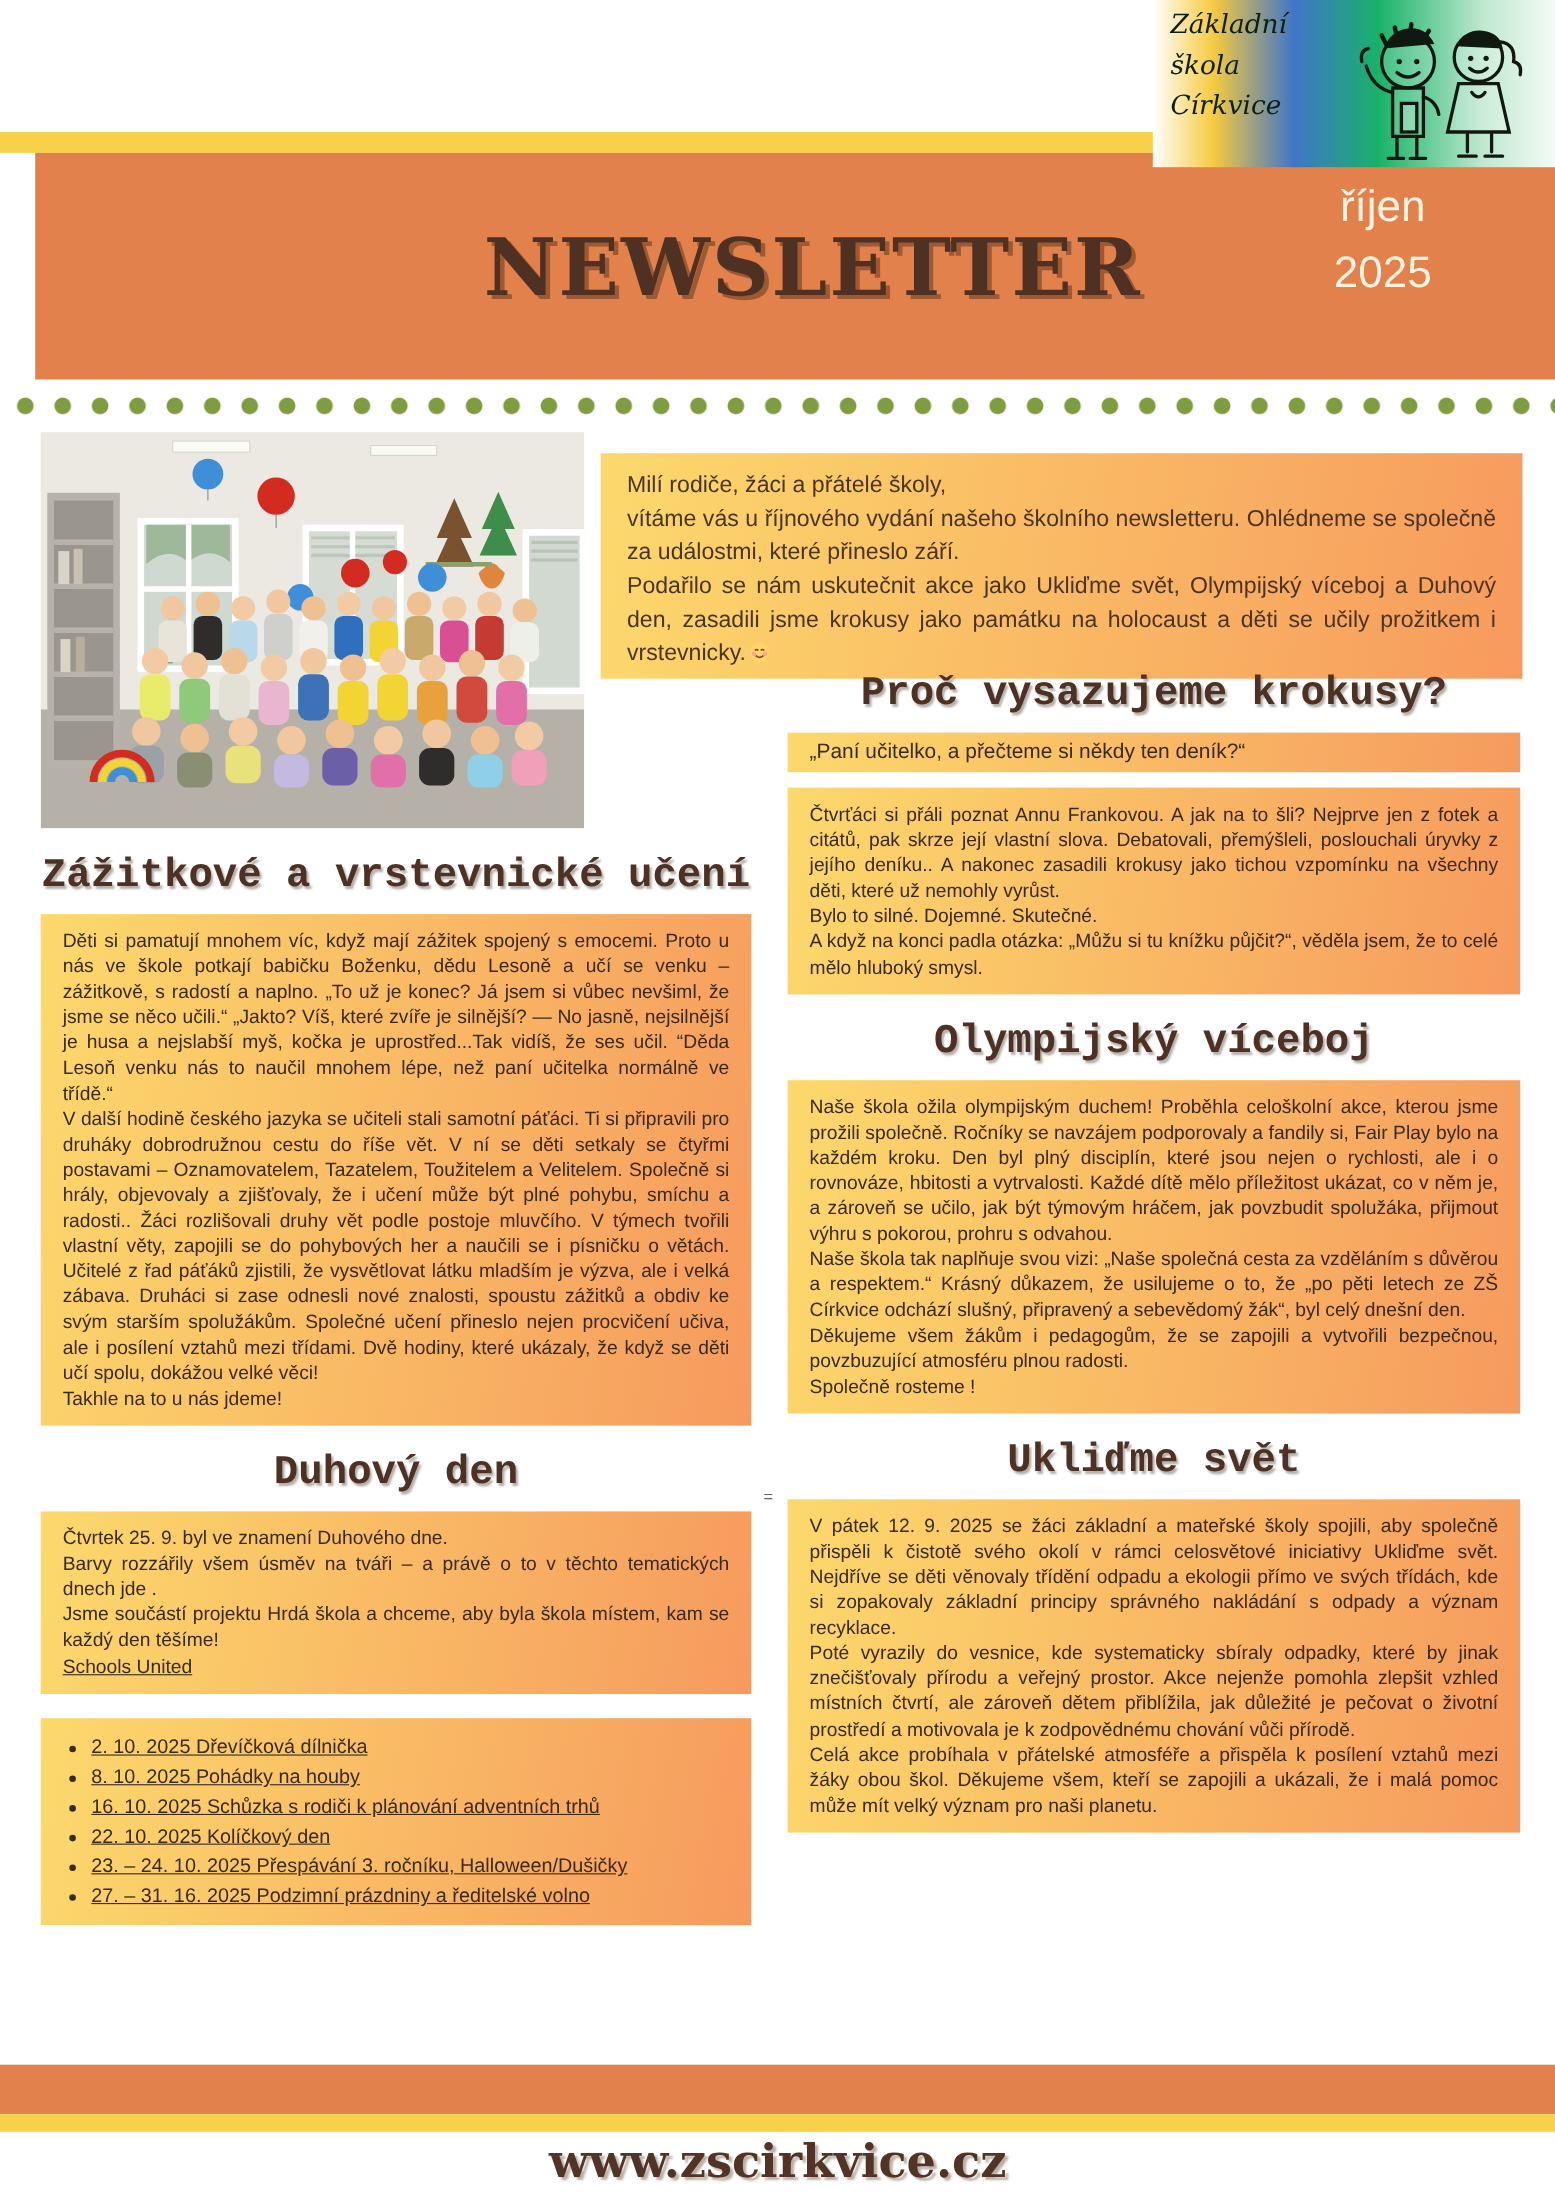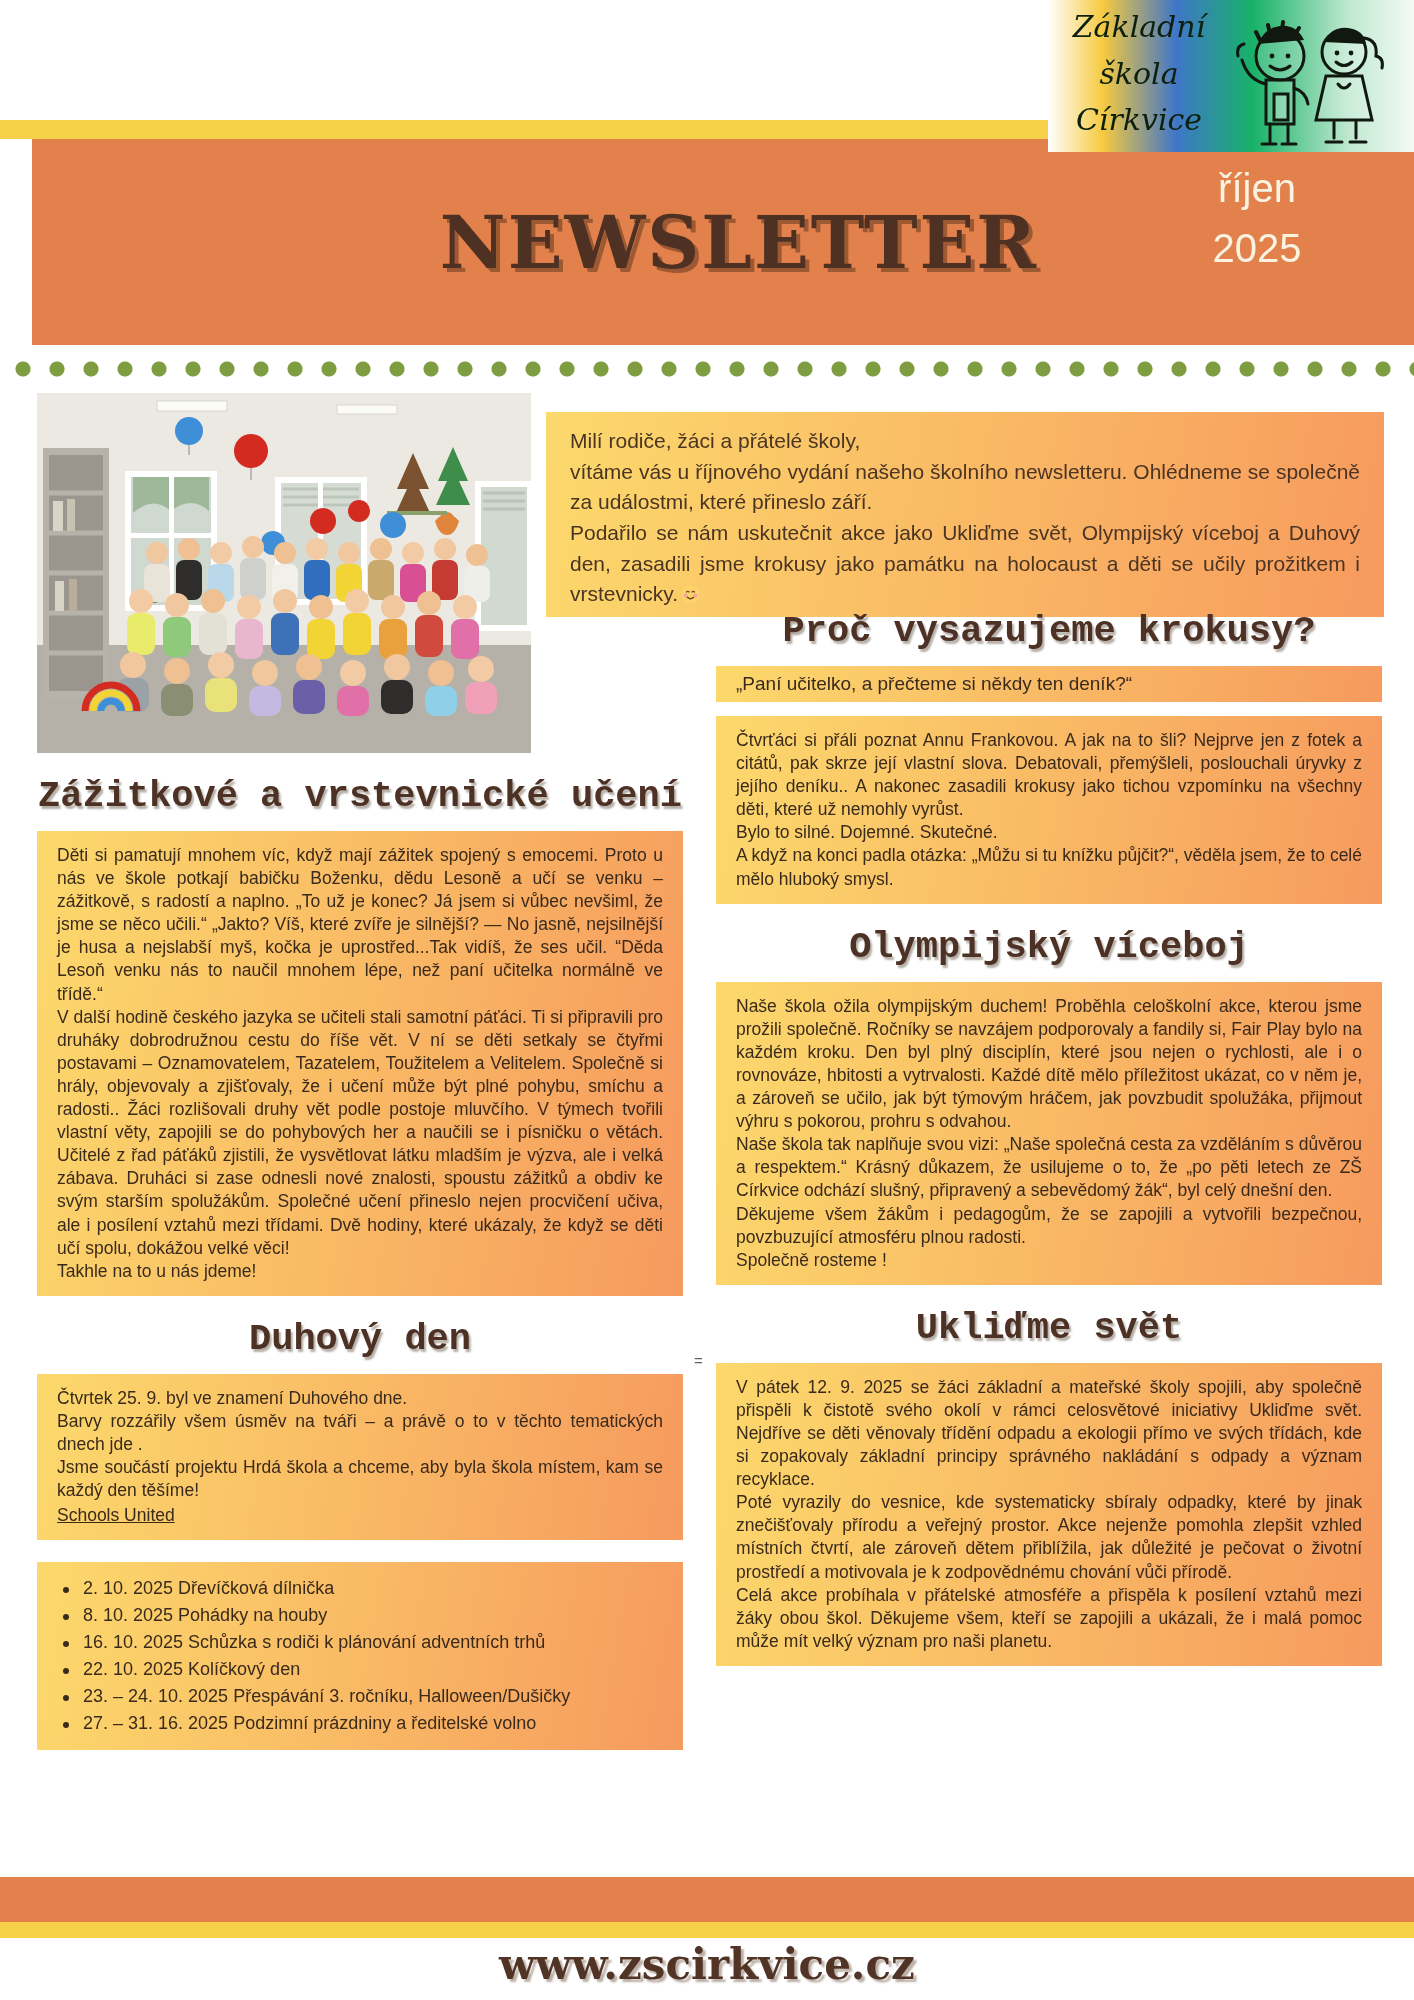--- a/index.html
+++ b/index.html
@@ -27,21 +27,21 @@
   }
 
   
   .logo {
     position:absolute; top:0; right:0; width:366px; height:152px;
     background:linear-gradient(90deg,#ffffff 0%,#f6ca40 15%,#3f76c8 35%,#19b269 56%,#bfe8cf 82%,#f4fbf6 100%);
   }
   .logo-text {
     position:absolute; left:16px; top:4px; width:150px;
     font-family:"DejaVu Serif", serif; font-style:italic;
-    font-size:30px; line-height:1.55; color:#0d200d; text-align:center;
+    font-size:24px; line-height:1.55; color:#0d200d; text-align:left;
   }
   .logo-kids { position:absolute; right:6px; top:4px; }
 
   
   .dots-row {
     position:absolute; left:0; top:360px; width:1414px; height:18px;
     background-image:radial-gradient(circle, #7e9d40 7px, rgba(0,0,0,0) 8px);
     background-size:34px 18px; background-position:6px 50%; background-repeat:repeat-x;
   }
 
@@ -76,21 +76,21 @@
     color:#3a2a1c; margin-bottom:22px;
   }
   .content-box p { text-align:justify; }
   .content-box p.noj { text-align:left; }
   .quote-box {
     background:linear-gradient(100deg,#fcd96c 0%,#f69a5e 100%);
     padding:7px 20px; font-size:19px; color:#3a2a1c; margin-bottom:14px;
   }
   .schools-link { color:#3a2a1c; text-decoration:underline; cursor:pointer; display:inline-block; margin-top:2px; }
 
-  ul.events { list-style:none; }
+  ul.events { list-style:none;text-decoration:underline; }
   ul.events li { padding-left:26px; position:relative; font-size:18px; line-height:1.5; text-align:left; }
   ul.events li::before {
     content:""; position:absolute; left:6px; top:12px; width:6px; height:6px;
     border-radius:50%; background:#3a2a1c;
   }
 
   .stray-mark { position:absolute; left:-22px; top:748px; font-size:15px; color:#6a625a; }
 
   
   .footer-orange { position:absolute; left:0; top:1877px; width:1414px; height:45px; background:#e2814b; }

